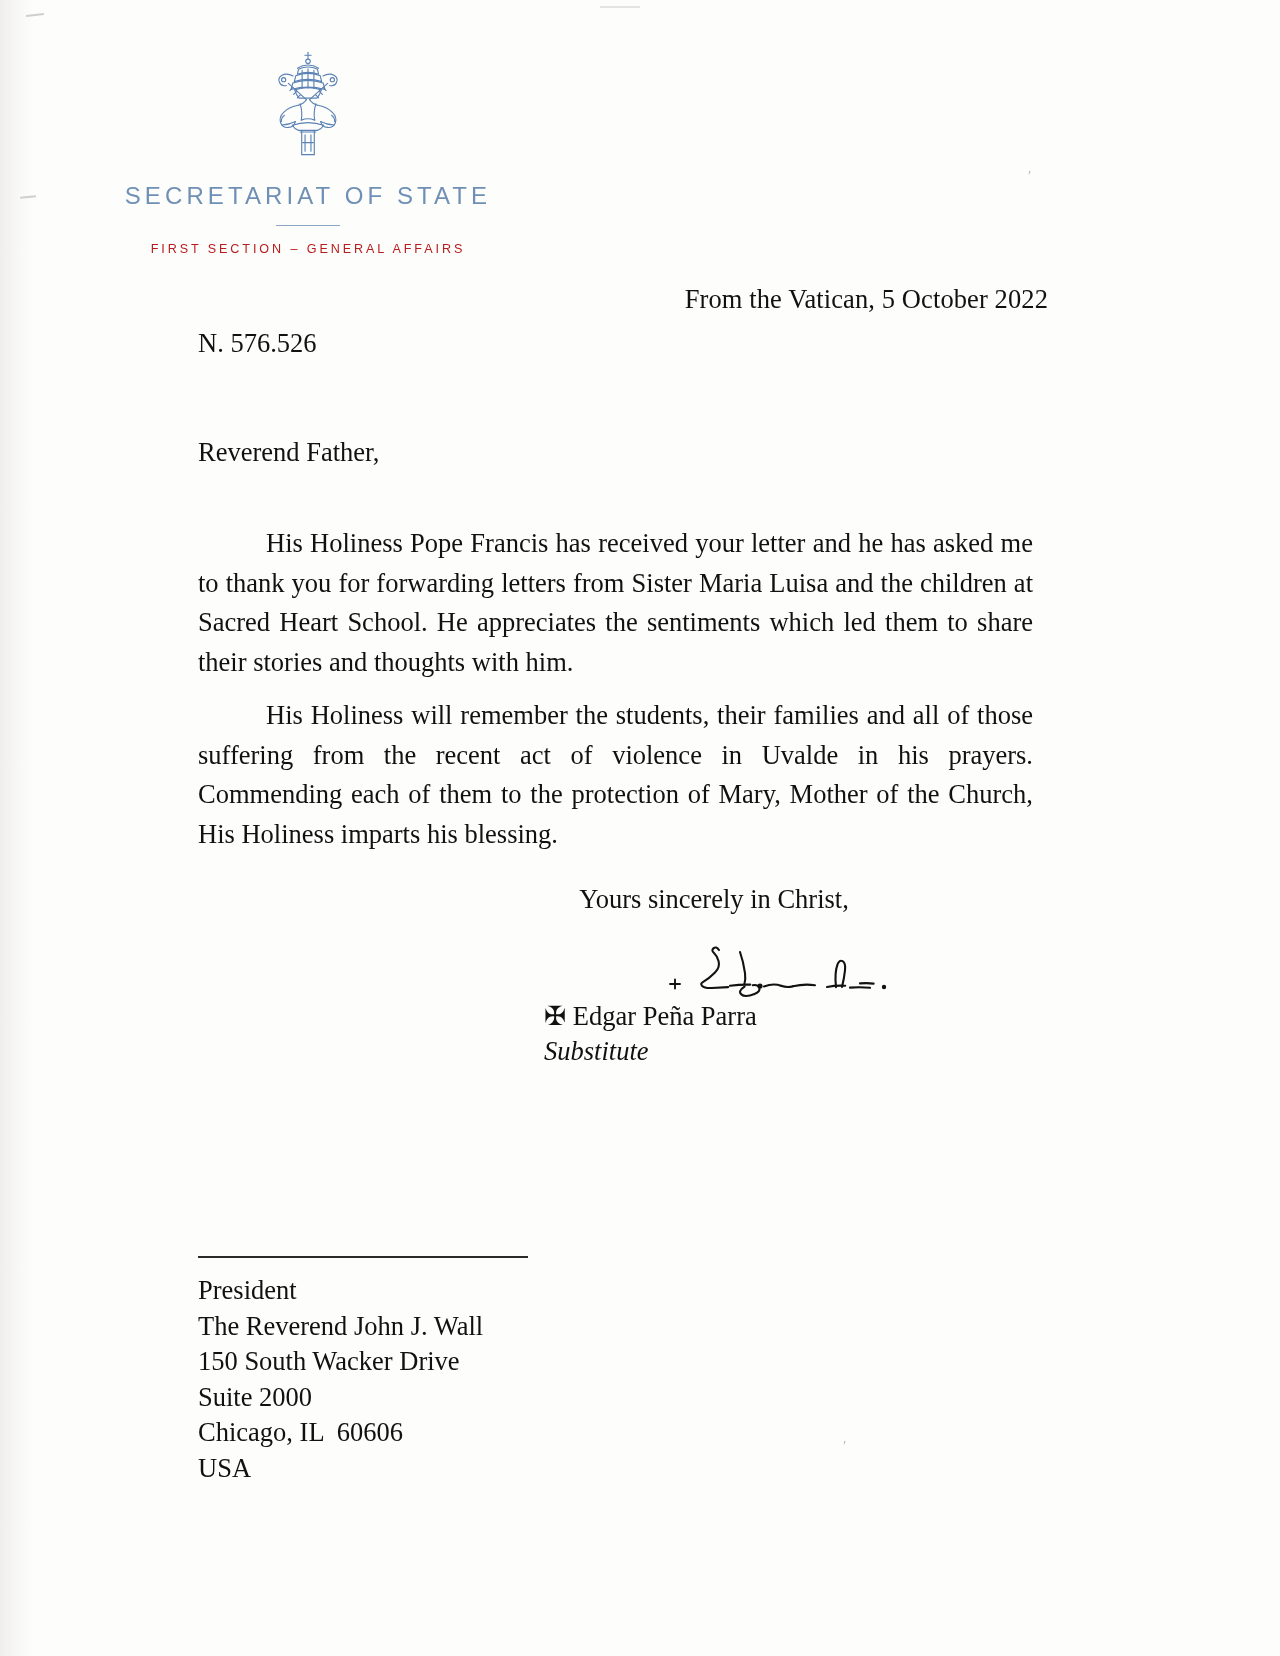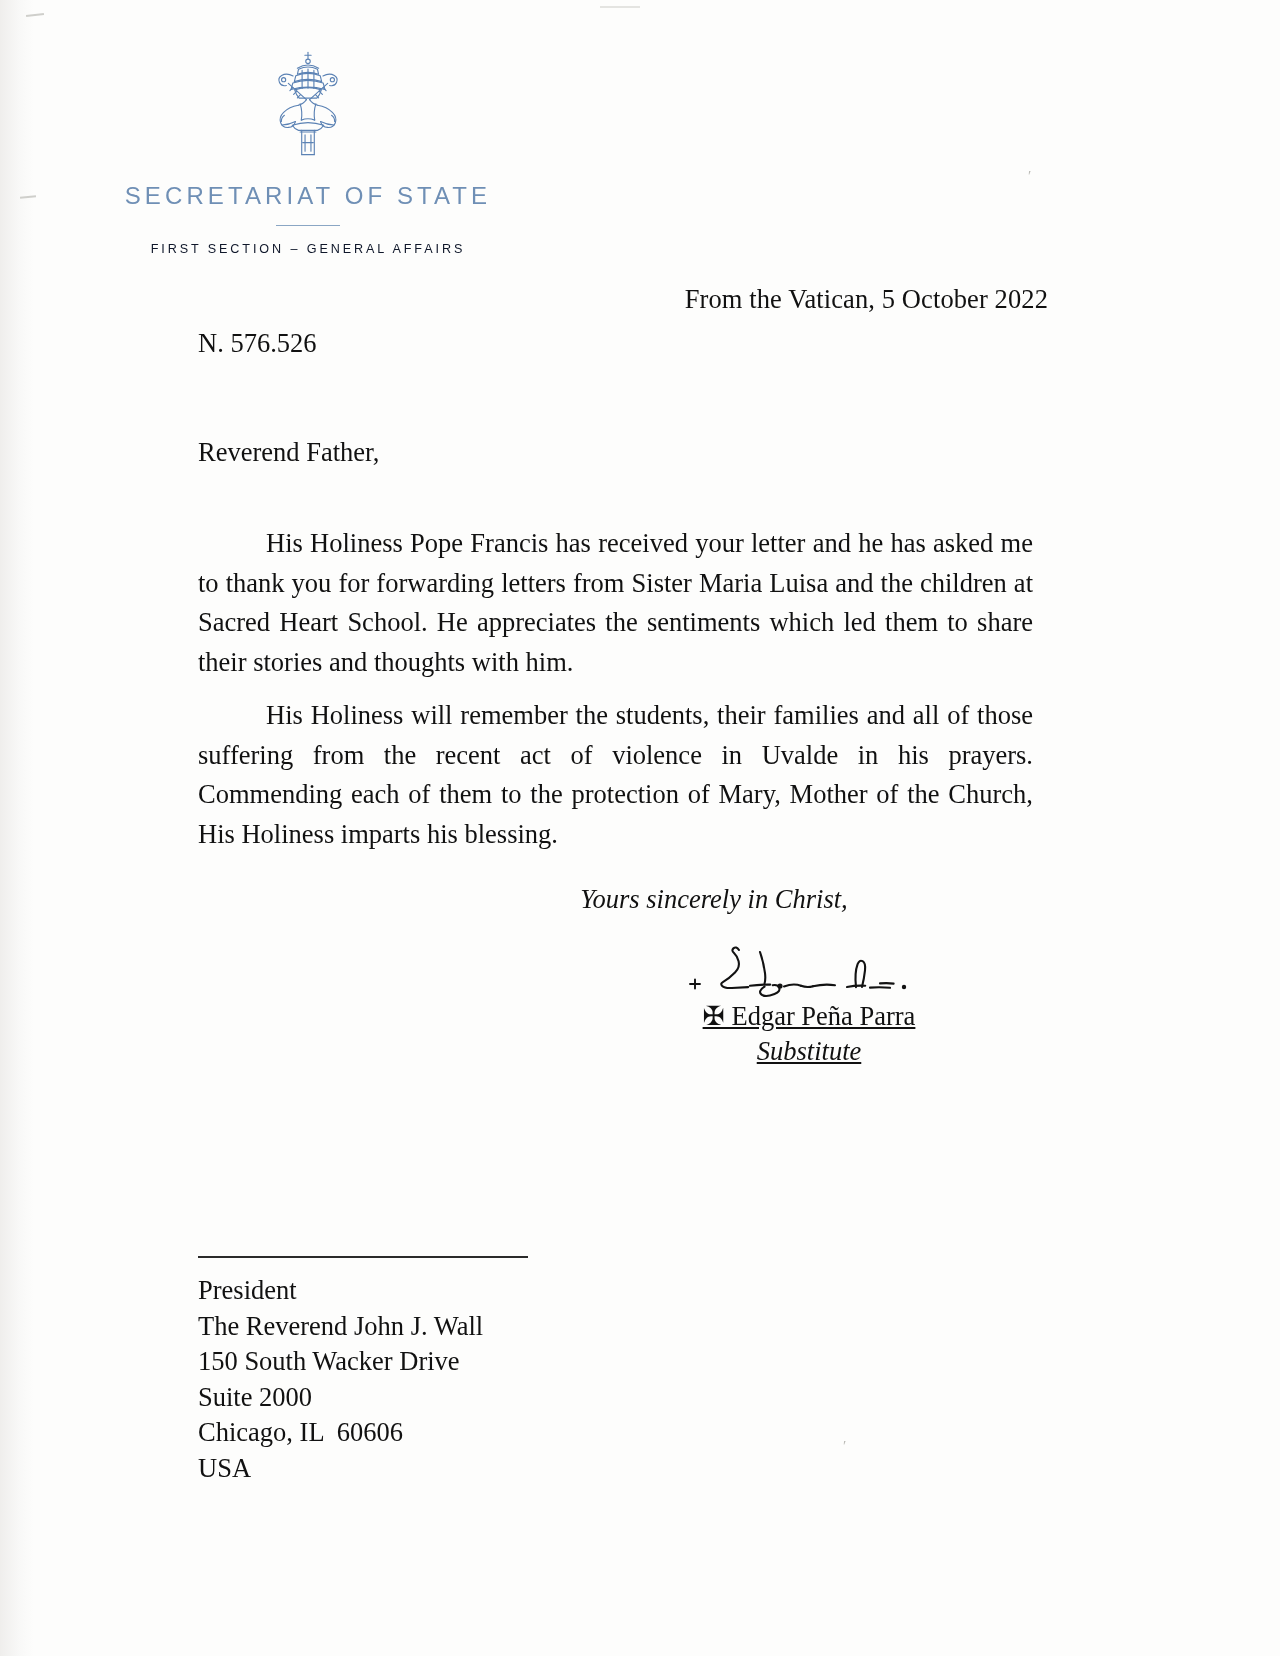--- a/index.html
+++ b/index.html
@@ -62,21 +62,21 @@
     height: 1px;
     background: #8aa6c4;
     margin: 15px auto 0 auto;
   }
   .org-sub {
     margin-top: 16px;
     text-align: center;
     font-family: "Liberation Sans", "DejaVu Sans", sans-serif;
     font-size: 12.6px;
     letter-spacing: 2.9px;
-    color: #0f172a;
+    color: #b91c1c;
     white-space: nowrap;
   }
 
   
   .dateline {
     position: absolute;
     left: 198px;
     top: 256px;
     width: 850px;
     text-align: right;
@@ -112,31 +112,28 @@
   }
   .para:last-child { margin-bottom: 0; }
 
   .closing {
     position: absolute;
     left: 380px;
     top: 884px;
     width: 668px;
     text-align: center;
     font-size: 26.5px;
-    font-style: italic;
   }
 
   
   .signature-block {
     position: absolute;
-    left: 564px;
+    left: 544px;
     top: 940px;
     width: 490px;
-    text-align: center;
-    text-decoration: underline;
   }
   .signature-img {
     display: block;
     margin: 0 auto;
     width: 250px;
     height: 58px;
   }
   .signer-name {
     margin-top: 2px;
     font-size: 26.5px;

